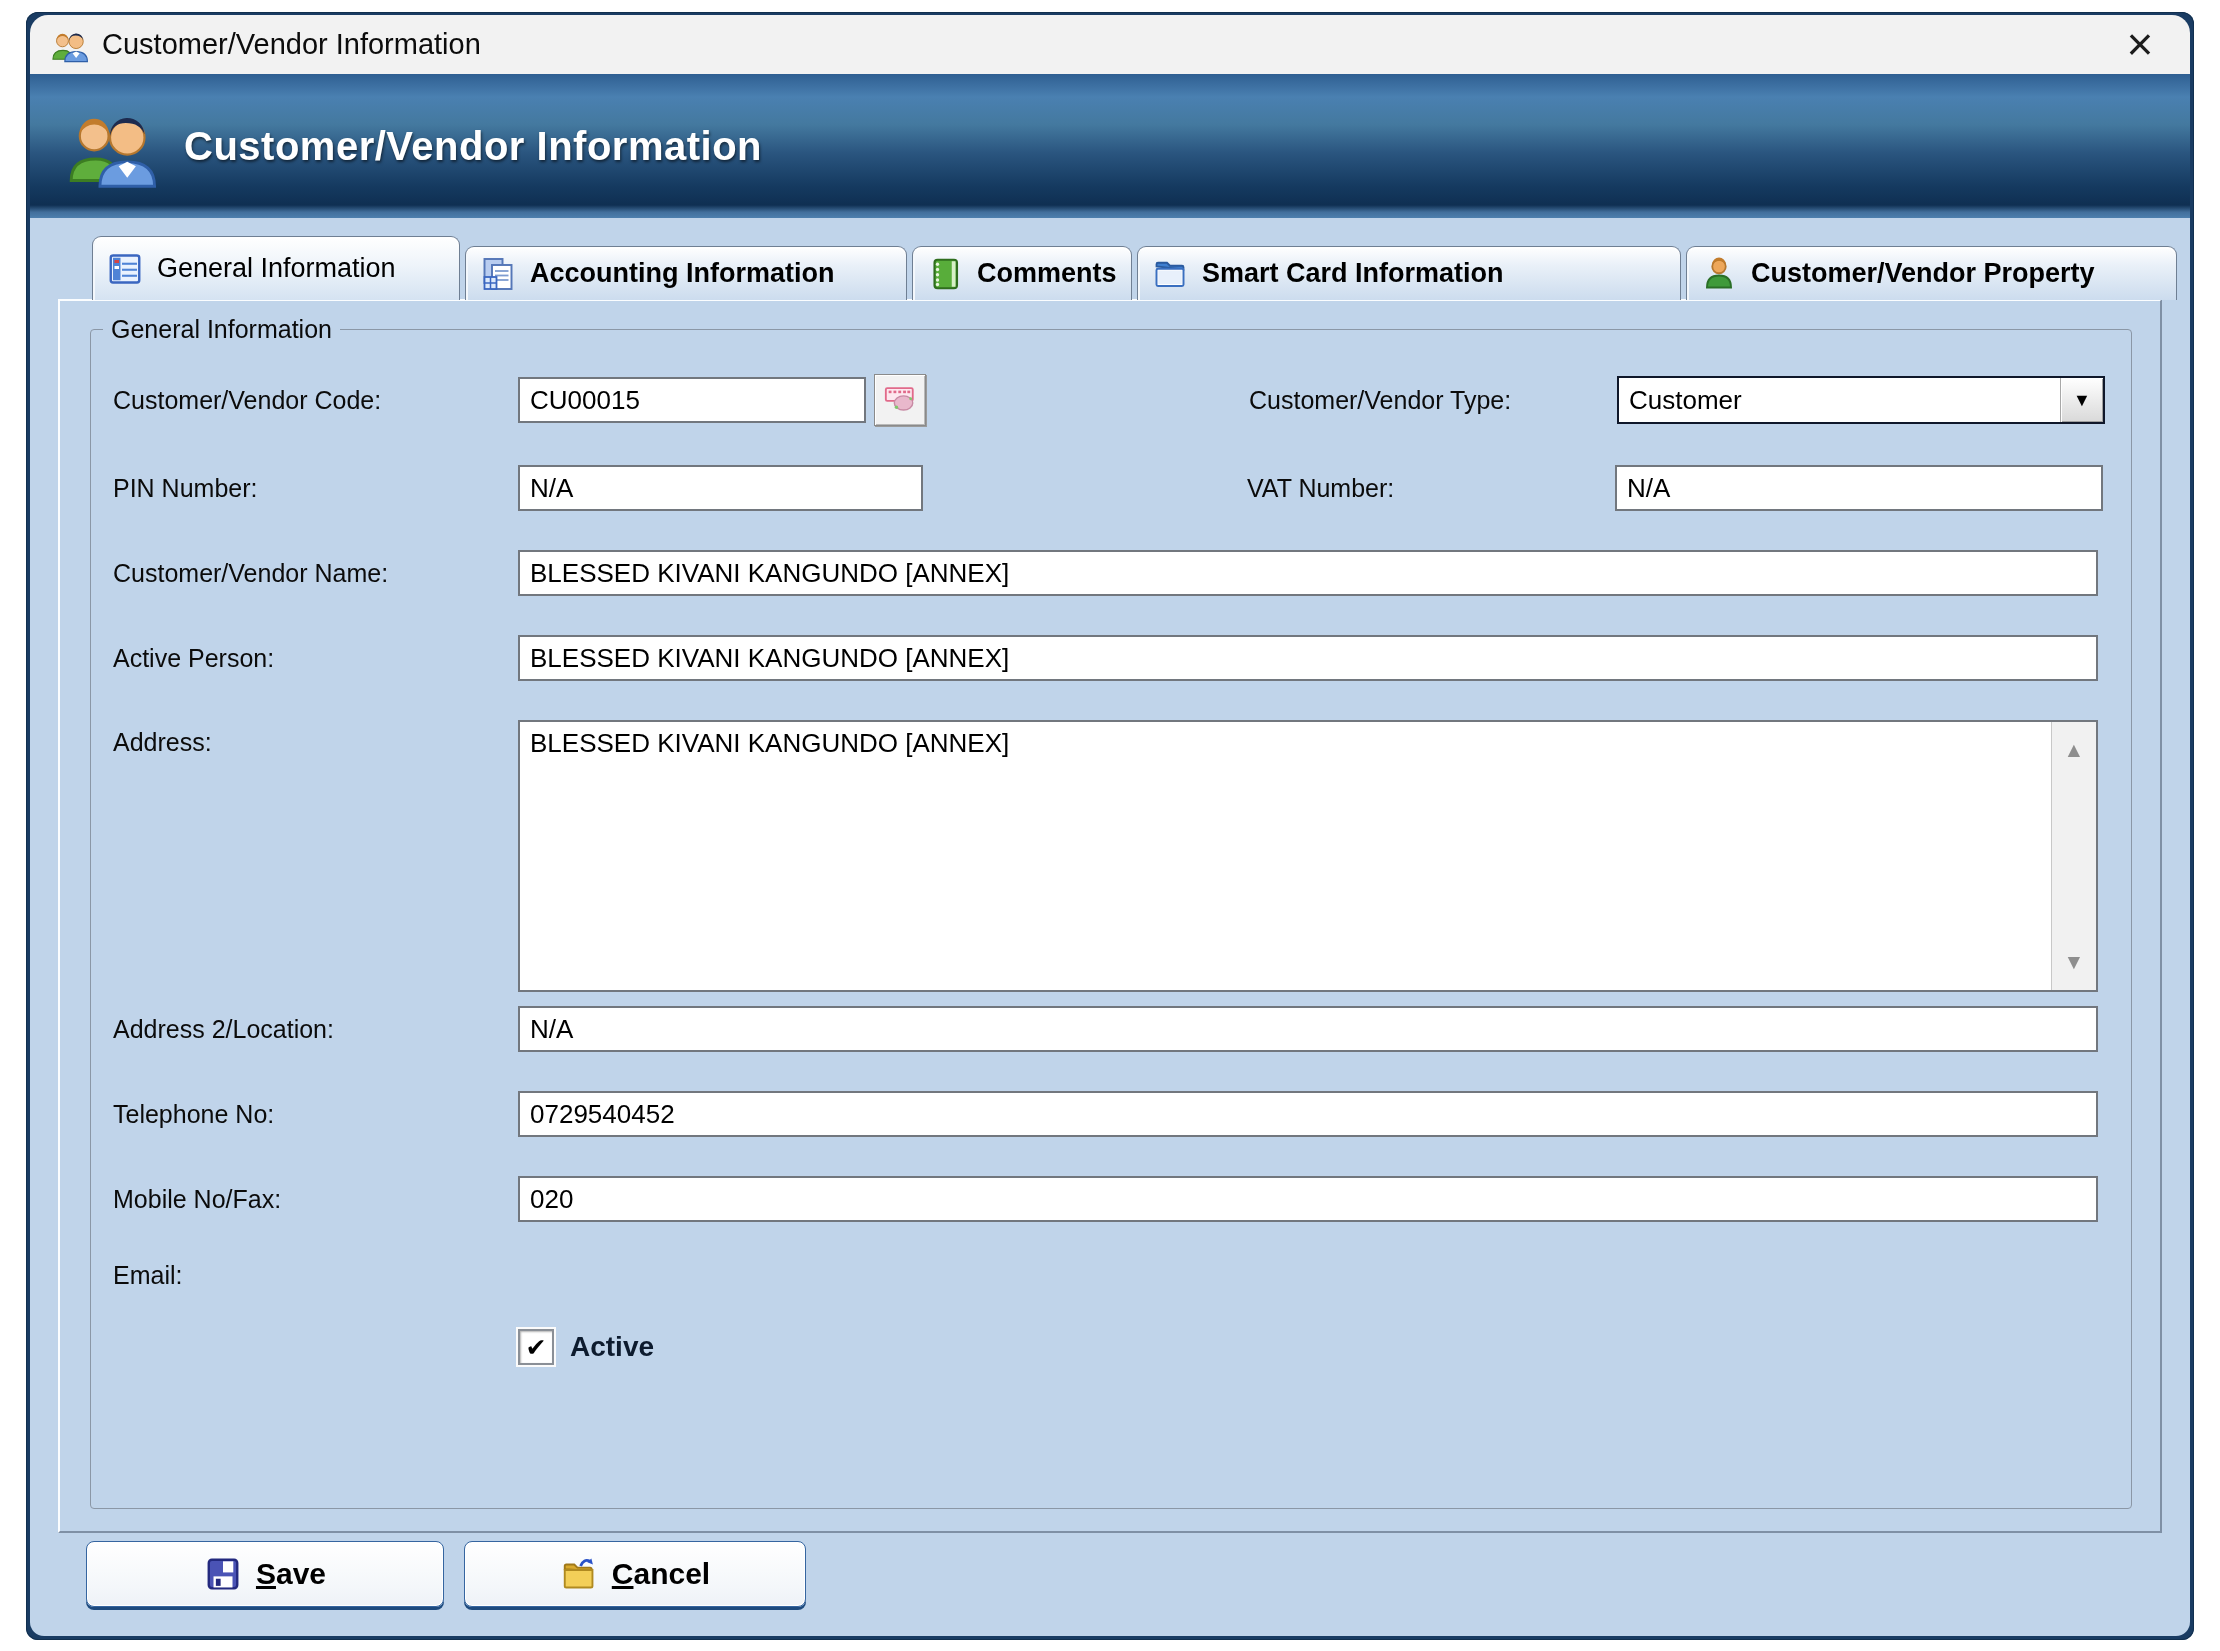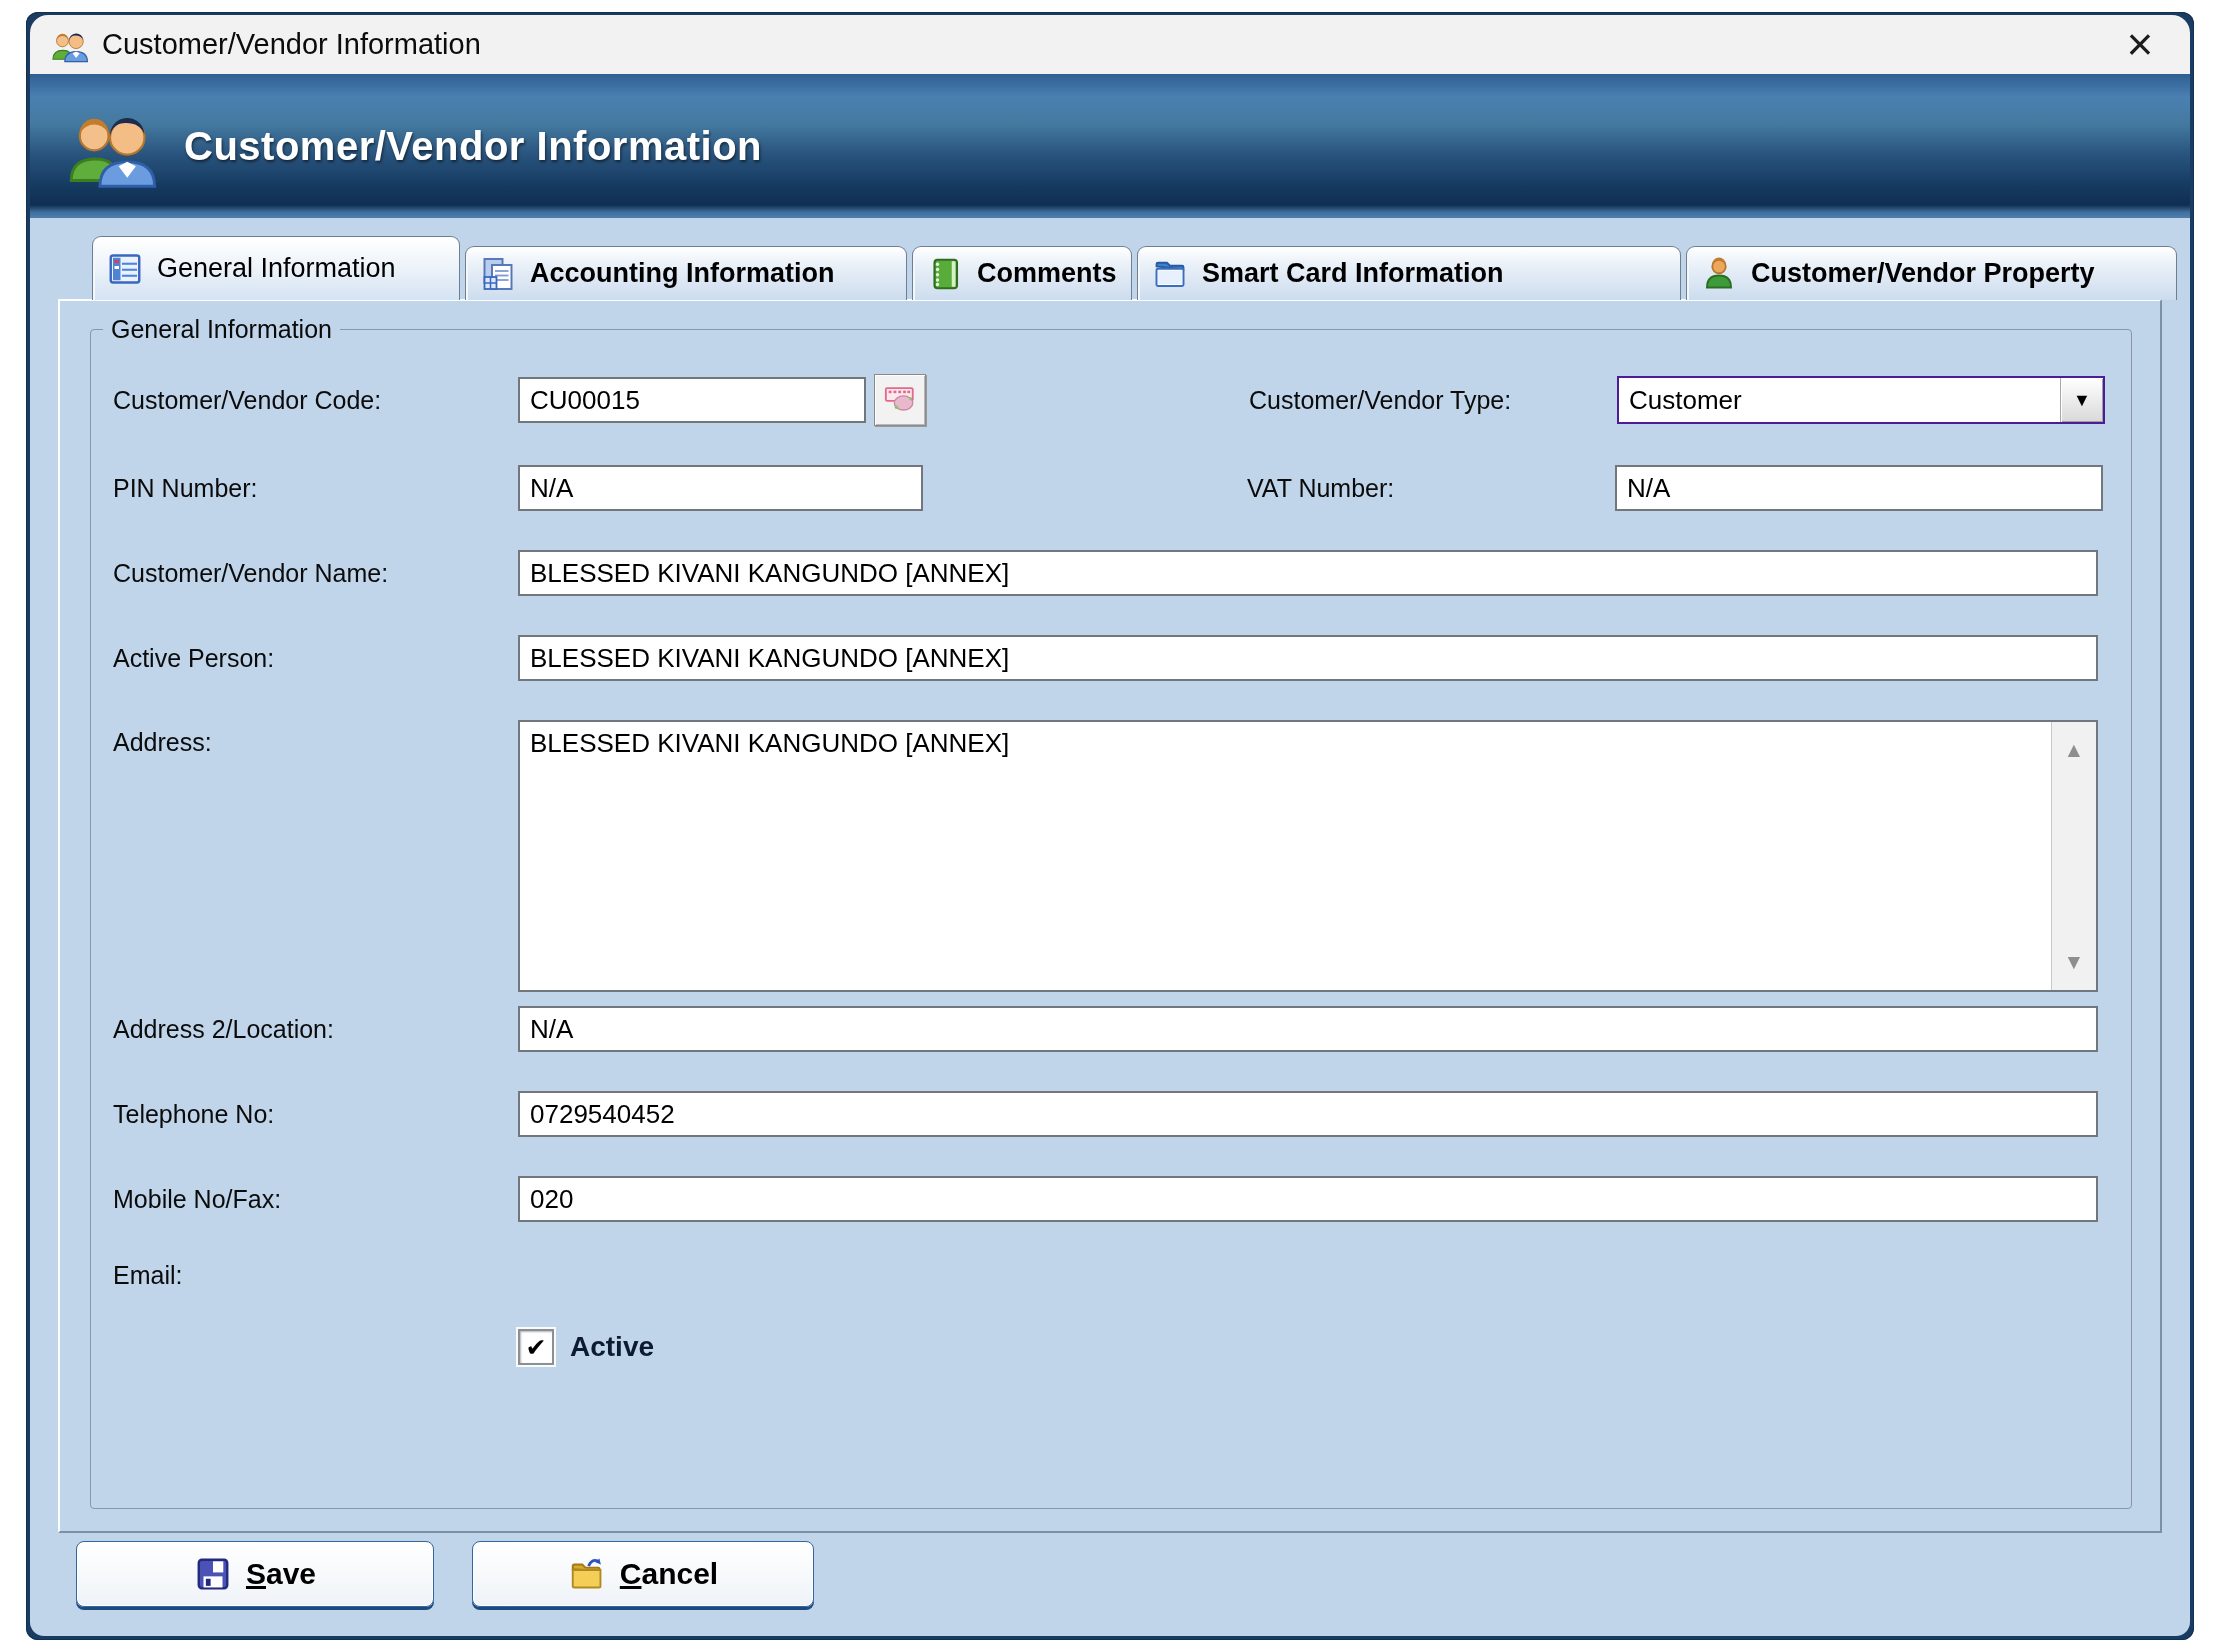--- a/index.html
+++ b/index.html
@@ -90,21 +90,21 @@
   .w-code{width:348px;} .w-pin{width:405px;} .w-full{width:1580px;} 
   
   .codegen-btn{
     width:50px;height:50px;margin-left:8px;background:#f2f2f2;flex:none;
     border:1px solid #8a8a8a;
     box-shadow:inset 1px 1px 0 #ffffff,inset -1px -1px 0 #b9b9b9,1px 1px 0 #9a9a9a;
     display:flex;align-items:center;justify-content:center;
   }
   
   .combo{
-    width:488px;height:48px;border:2px solid #4c1d95;background:#fff;
+    width:488px;height:48px;border:2px solid #0f172a;background:#fff;
     display:flex;align-items:stretch;box-sizing:border-box;
   }
   .combo-text{flex:1;font-size:26px;padding-left:10px;display:flex;align-items:center;}
   .combo-arrow{
     width:42px;background:linear-gradient(180deg,#ffffff,#d9d9d9);
     border-left:1px solid #a8a8a8;display:flex;align-items:center;justify-content:center;
     font-size:18px;color:#000;
     box-shadow:inset 1px 1px 0 #ffffff,inset -1px -1px 0 #9f9f9f;
   }
   
@@ -124,21 +124,21 @@
   .scroll-up{top:6px;} .scroll-down{bottom:6px;}
   
   .checkrow{display:flex;align-items:center;margin-left:405px;margin-top:18px;}
   .checkbox{
     width:32px;height:32px;background:#fff;border:2px solid #8a8f96;flex:none;
     box-shadow:inset 1px 1px 2px rgba(0,0,0,.3),0 0 0 2px #fbfbfb;
     display:flex;align-items:center;justify-content:center;font-size:25px;color:#000;
   }
   .check-label{margin-left:16px;font-size:28px;font-weight:bold;color:#0d1b2e;}
   
-  .buttonrow{position:absolute;left:46px;top:1323px;display:flex;gap:38px;z-index:5;}
+  .buttonrow{position:absolute;left:56px;top:1323px;display:flex;gap:20px;z-index:5;}
   .btn{
     height:66px;background:linear-gradient(180deg,#ffffff 0%,#f4f7fa 70%,#eef2f7 100%);
     border:1px solid #3565a0;border-radius:8px;
     box-shadow:0 3px 0 #1d4a7e,inset 0 0 0 1px #ffffff;
     display:flex;align-items:center;justify-content:center;gap:14px;
     font-size:30px;font-weight:bold;color:#000;box-sizing:border-box;
   }
   .btn-save{width:358px;} .btn-cancel{width:342px;}
   .btn-icon{width:38px;height:38px;flex:none;}
   .btn-text{display:block;}

